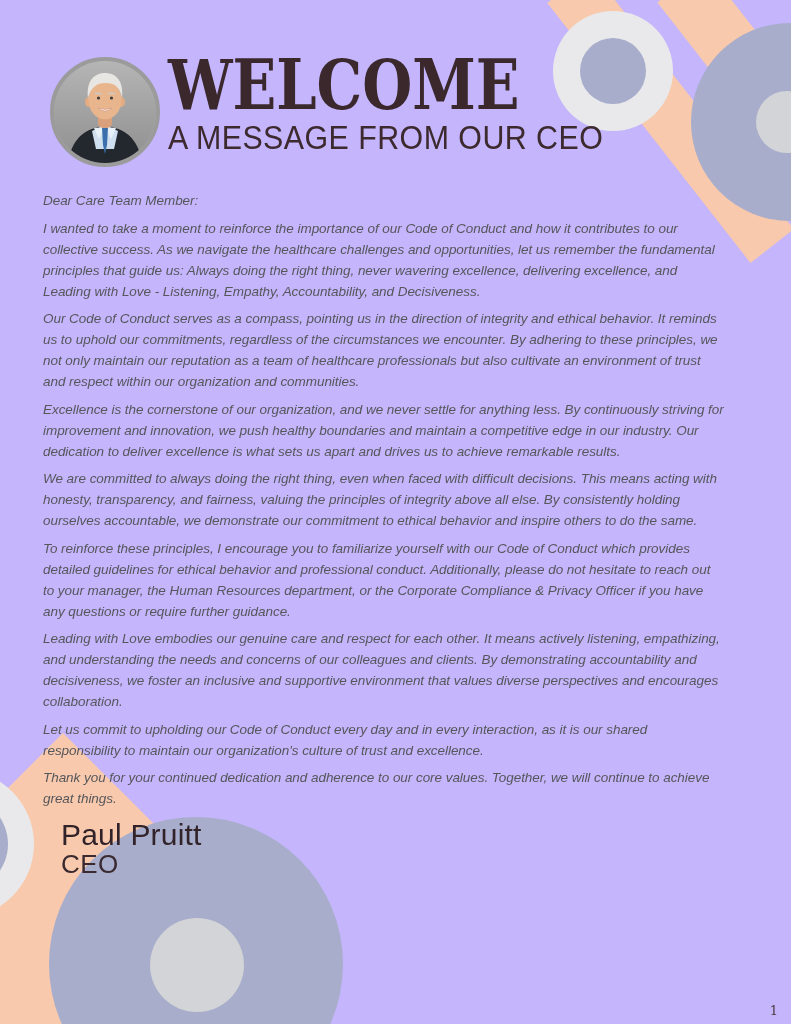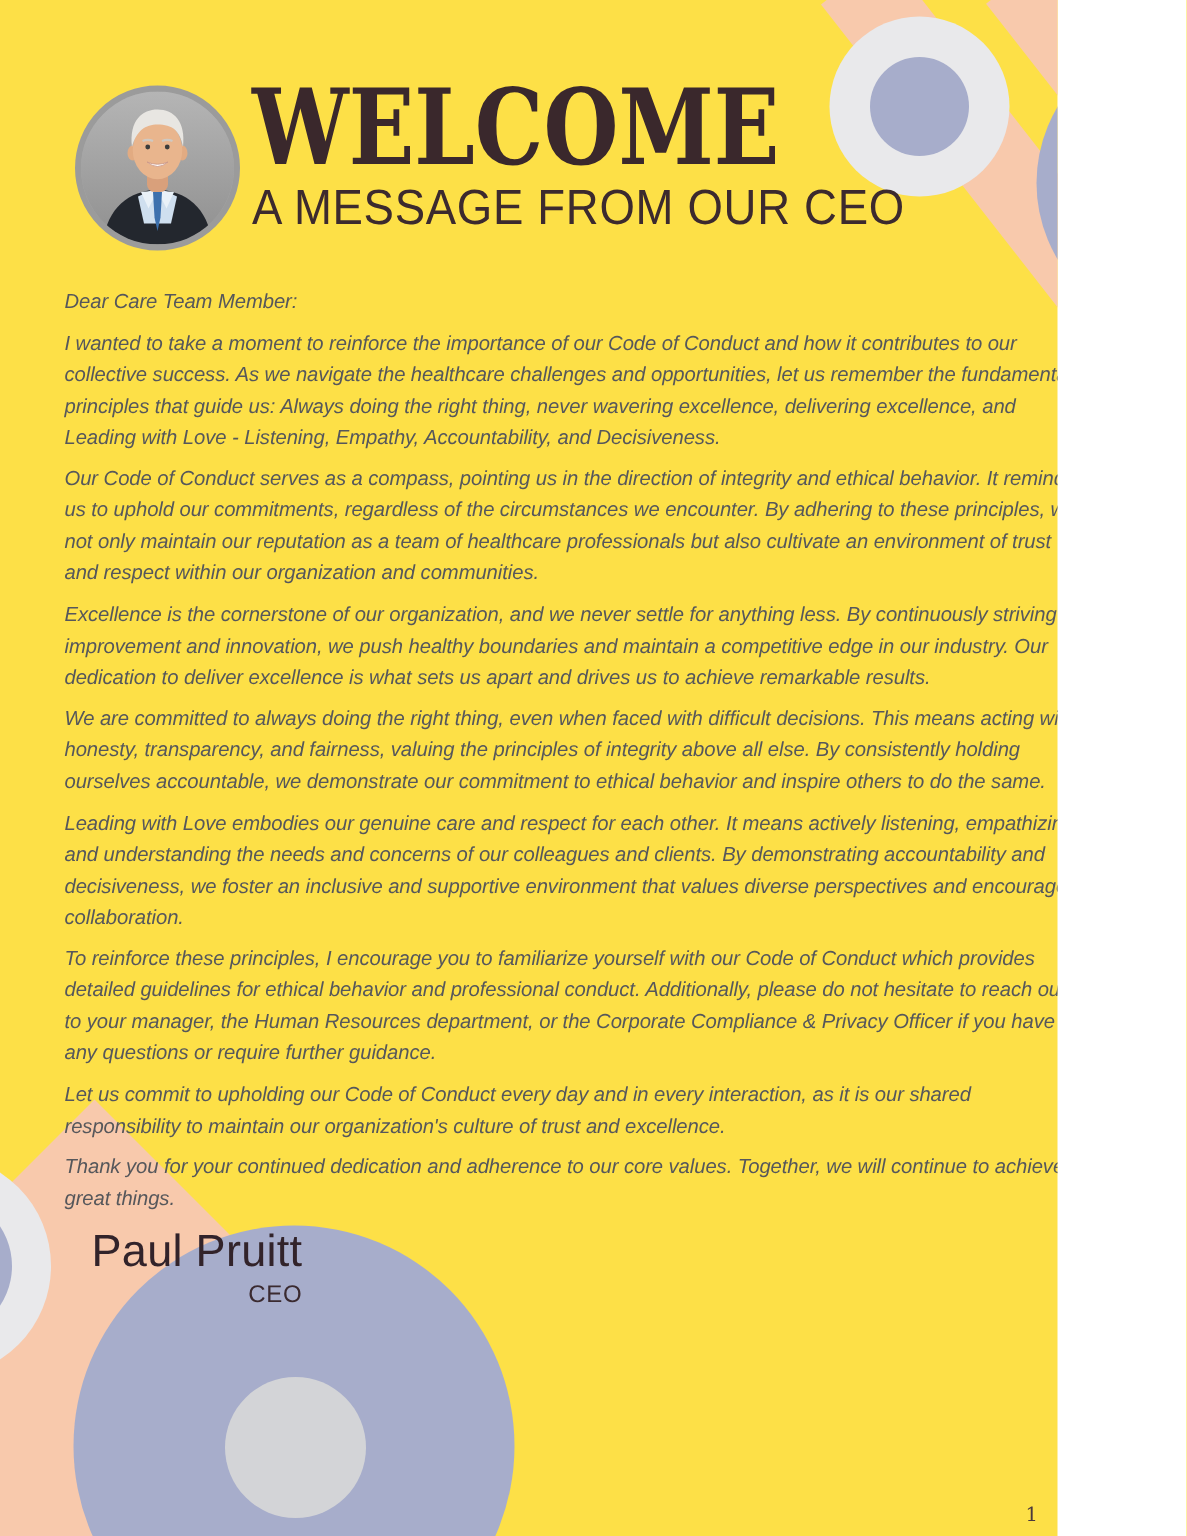--- a/index.html
+++ b/index.html
@@ -1,19 +1,19 @@
 <!DOCTYPE html>
 <html><head>
 <meta charset="utf-8">
 <style>
   html,body{margin:0;padding:0;}
   .page{
     position:relative;
-    width:705px;height:1024px;
-    background:#fde047;
+    width:791px;height:1024px;
+    background:#c4b5fd;
     overflow:hidden;
     font-family:"Liberation Sans", sans-serif;
   }
   .decor{
     position:absolute;left:0;top:0;width:791px;height:1024px;
     z-index:0;pointer-events:none;
   }
   .content{position:absolute;z-index:2;}
 
   
@@ -44,21 +44,21 @@
     color:#56575b;
   }
   .letter p{margin:0 0 6.5px 0;font-style:italic;}
 
   
   .signature{position:absolute;left:61px;top:818px;z-index:2;}
   .sig-name{
     font-size:30px;line-height:34px;color:#32232a;letter-spacing:0.2px;
   }
   .sig-title{
-    font-size:16px;line-height:24px;color:#3a2a30;letter-spacing:0.5px;text-align:right;
+    font-size:26px;line-height:24px;color:#3a2a30;letter-spacing:0.5px;
   }
 
   .page-number{
     position:absolute;right:13px;bottom:6px;z-index:3;
     font-family:"DejaVu Serif", serif;
     font-size:13px;color:#4b393d;
   }
 </style>
 </head>
 <body>
@@ -130,22 +130,22 @@
     <div class="welcome">WELCOME</div>
     <div class="subtitle">A MESSAGE FROM OUR CEO</div>
   </div>
 
   <div class="letter">
     <p>Dear Care Team Member:</p>
     <p>I wanted to take a moment to reinforce the importance of our Code of Conduct and how it contributes to our collective success. As we navigate the healthcare challenges and opportunities, let us remember the fundamental principles that guide us: Always doing the right thing, never wavering excellence, delivering excellence, and Leading with Love - Listening, Empathy, Accountability, and Decisiveness.</p>
     <p>Our Code of Conduct serves as a compass, pointing us in the direction of integrity and ethical behavior. It reminds us to uphold our commitments, regardless of the circumstances we encounter. By adhering to these principles, we not only maintain our reputation as a team of healthcare professionals but also cultivate an environment of trust and respect within our organization and communities.</p>
     <p>Excellence is the cornerstone of our organization, and we never settle for anything less. By continuously striving for improvement and innovation, we push healthy boundaries and maintain a competitive edge in our industry. Our dedication to deliver excellence is what sets us apart and drives us to achieve remarkable results.</p>
     <p>We are committed to always doing the right thing, even when faced with difficult decisions. This means acting with honesty, transparency, and fairness, valuing the principles of integrity above all else. By consistently holding ourselves accountable, we demonstrate our commitment to ethical behavior and inspire others to do the same.</p>
+    <p>To reinforce these principles, I encourage you to familiarize yourself with our Code of Conduct which provides detailed guidelines for ethical behavior and professional conduct. Additionally, please do not hesitate to reach out to your manager, the Human Resources department, or the Corporate Compliance &amp; Privacy Officer if you have any questions or require further guidance.</p>
     <p>Leading with Love embodies our genuine care and respect for each other. It means actively listening, empathizing, and understanding the needs and concerns of our colleagues and clients. By demonstrating accountability and decisiveness, we foster an inclusive and supportive environment that values diverse perspectives and encourages collaboration.</p>
-    <p>To reinforce these principles, I encourage you to familiarize yourself with our Code of Conduct which provides detailed guidelines for ethical behavior and professional conduct. Additionally, please do not hesitate to reach out to your manager, the Human Resources department, or the Corporate Compliance &amp; Privacy Officer if you have any questions or require further guidance.</p>
     <p>Let us commit to upholding our Code of Conduct every day and in every interaction, as it is our shared responsibility to maintain our organization's culture of trust and excellence.</p>
     <p>Thank you for your continued dedication and adherence to our core values. Together, we will continue to achieve great things.</p>
   </div>
 
   <div class="signature content">
     <div class="sig-name">Paul Pruitt</div>
     <div class="sig-title">CEO</div>
   </div>
 
   <div class="page-number">1</div>

